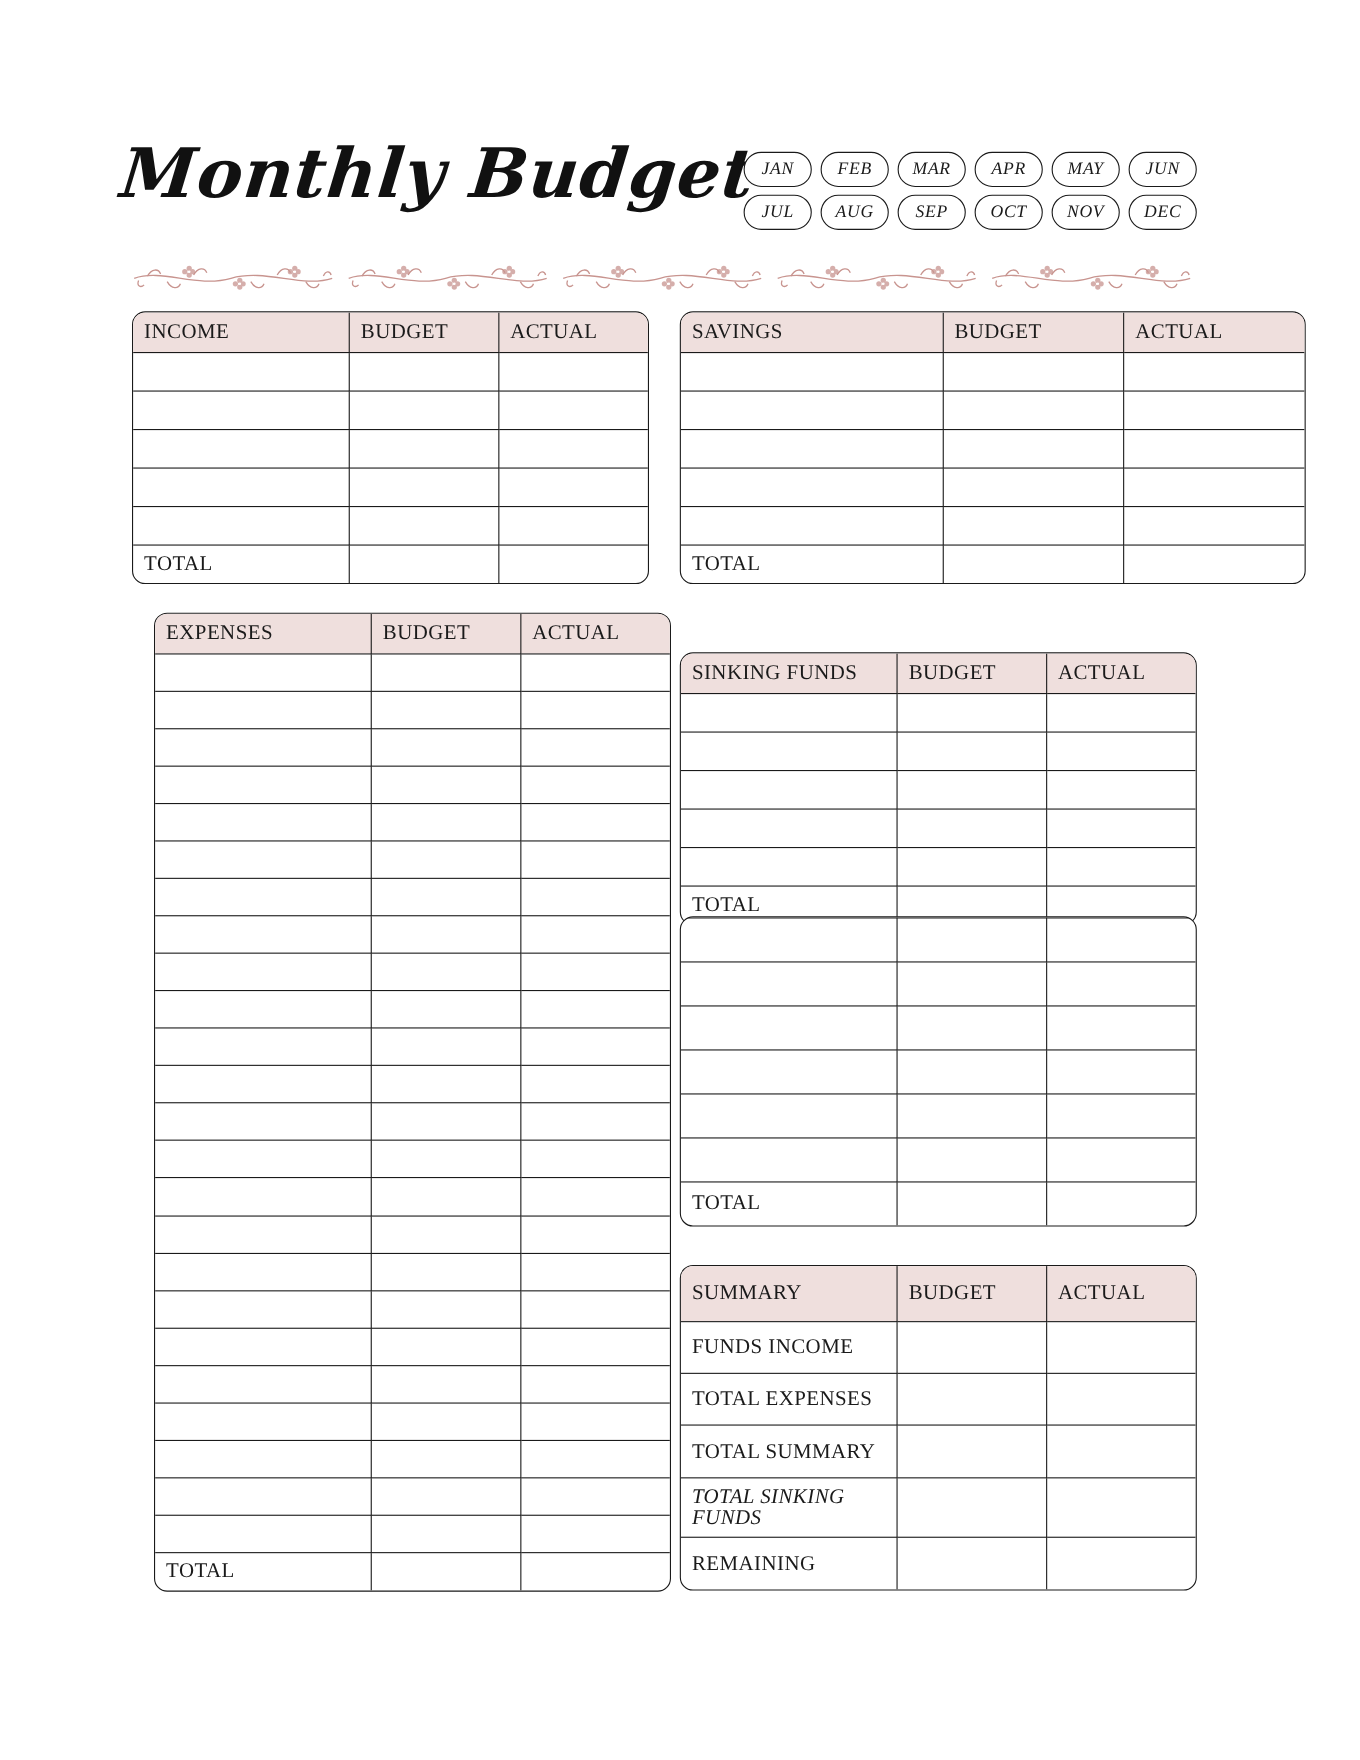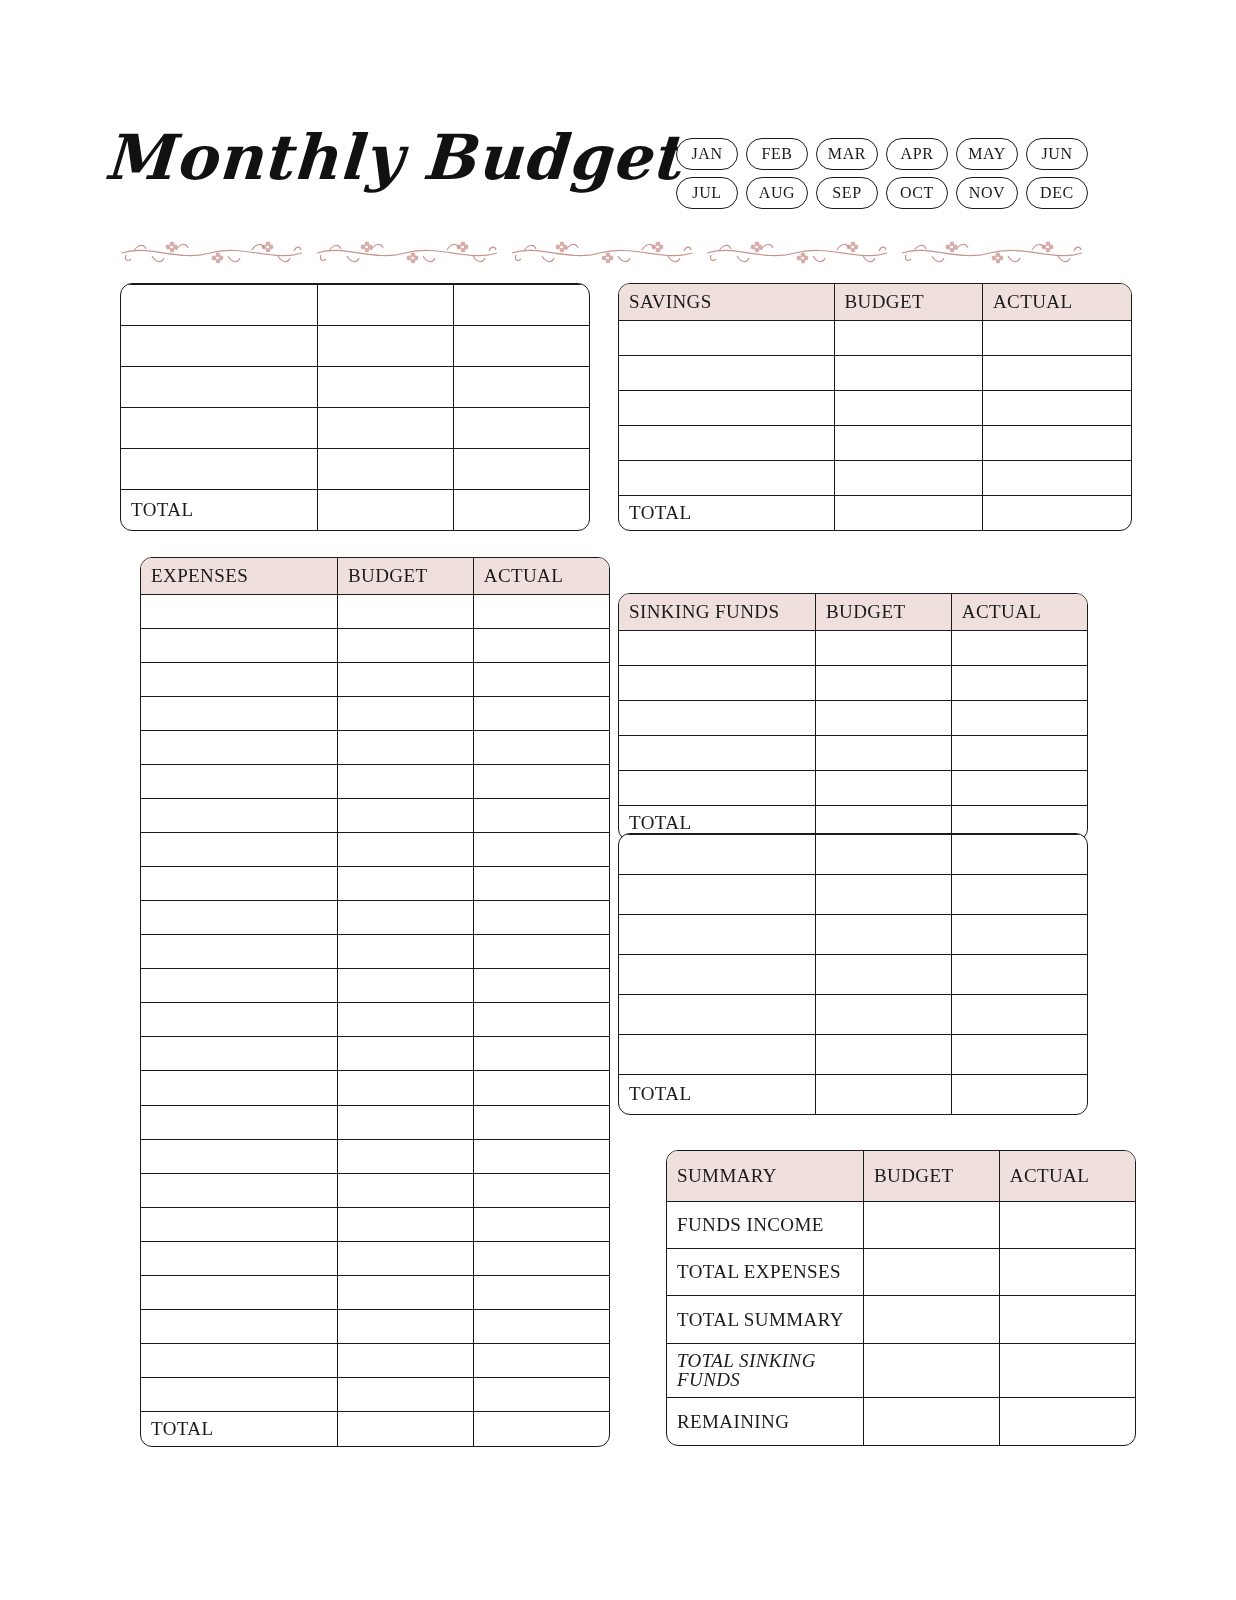--- a/index.html
+++ b/index.html
@@ -60,20 +60,21 @@
     height: 32px;
     border: 1.3px solid #1a1a1a;
     border-radius: 16px;
     font-size: 16px;
     letter-spacing: 0.6px;
     display: flex;
     align-items: center;
     justify-content: center;
     background: #fff;
     box-sizing: border-box;
+    font-style: italic;
   }
 
   
   .divider {
     position: absolute;
     left: 118px;
     top: 236px;
     width: 968px;
     height: 34px;
     display: flex;
@@ -319,20 +320,25 @@
     </div>
 
   <div class="tbl" style="left:120px; top:283px; width:470px; height:248px;">
     <table class="grid">
       <colgroup>
           <col style="width:42%">
           <col style="width:29%">
           <col style="width:29%">
         </colgroup>
       <tbody>
+          <tr>
+        <th>INCOME</th>
+        <th>BUDGET</th>
+        <th>ACTUAL</th>
+      </tr>
       <tr>
             <td></td>
             <td></td>
             <td></td>
           </tr>
       <tr>
             <td></td>
             <td></td>
             <td></td>
           </tr>
@@ -353,21 +359,21 @@
           </tr>
       <tr>
         <td>TOTAL</td>
         <td></td>
         <td></td>
       </tr>
     </tbody>
       </table>
   </div>
 
-  <div class="tbl" style="left:618px; top:283px; width:514px; height:248px;">
+  <div class="tbl" style="left:618px; top:283px; width:569px; height:248px;">
     <table class="grid">
       <colgroup>
           <col style="width:42%">
           <col style="width:29%">
           <col style="width:29%">
         </colgroup>
       <tbody>
           <tr>
         <th>SAVINGS</th>
         <th>BUDGET</th>
@@ -637,21 +643,21 @@
           </tr>
       <tr>
         <td>TOTAL</td>
         <td></td>
         <td></td>
       </tr>
     </tbody>
       </table>
   </div>
 
-  <div class="tbl" style="left:618px; top:1150px; width:470px; height:296px;margin-left:48px;">
+  <div class="tbl" style="left:618px; top:1150px; width:470px; height:296px;">
     <table class="grid small">
       <colgroup>
           <col style="width:42%">
           <col style="width:29%">
           <col style="width:29%">
         </colgroup>
       <tbody>
           <tr>
         <th>SUMMARY</th>
         <th>BUDGET</th>

